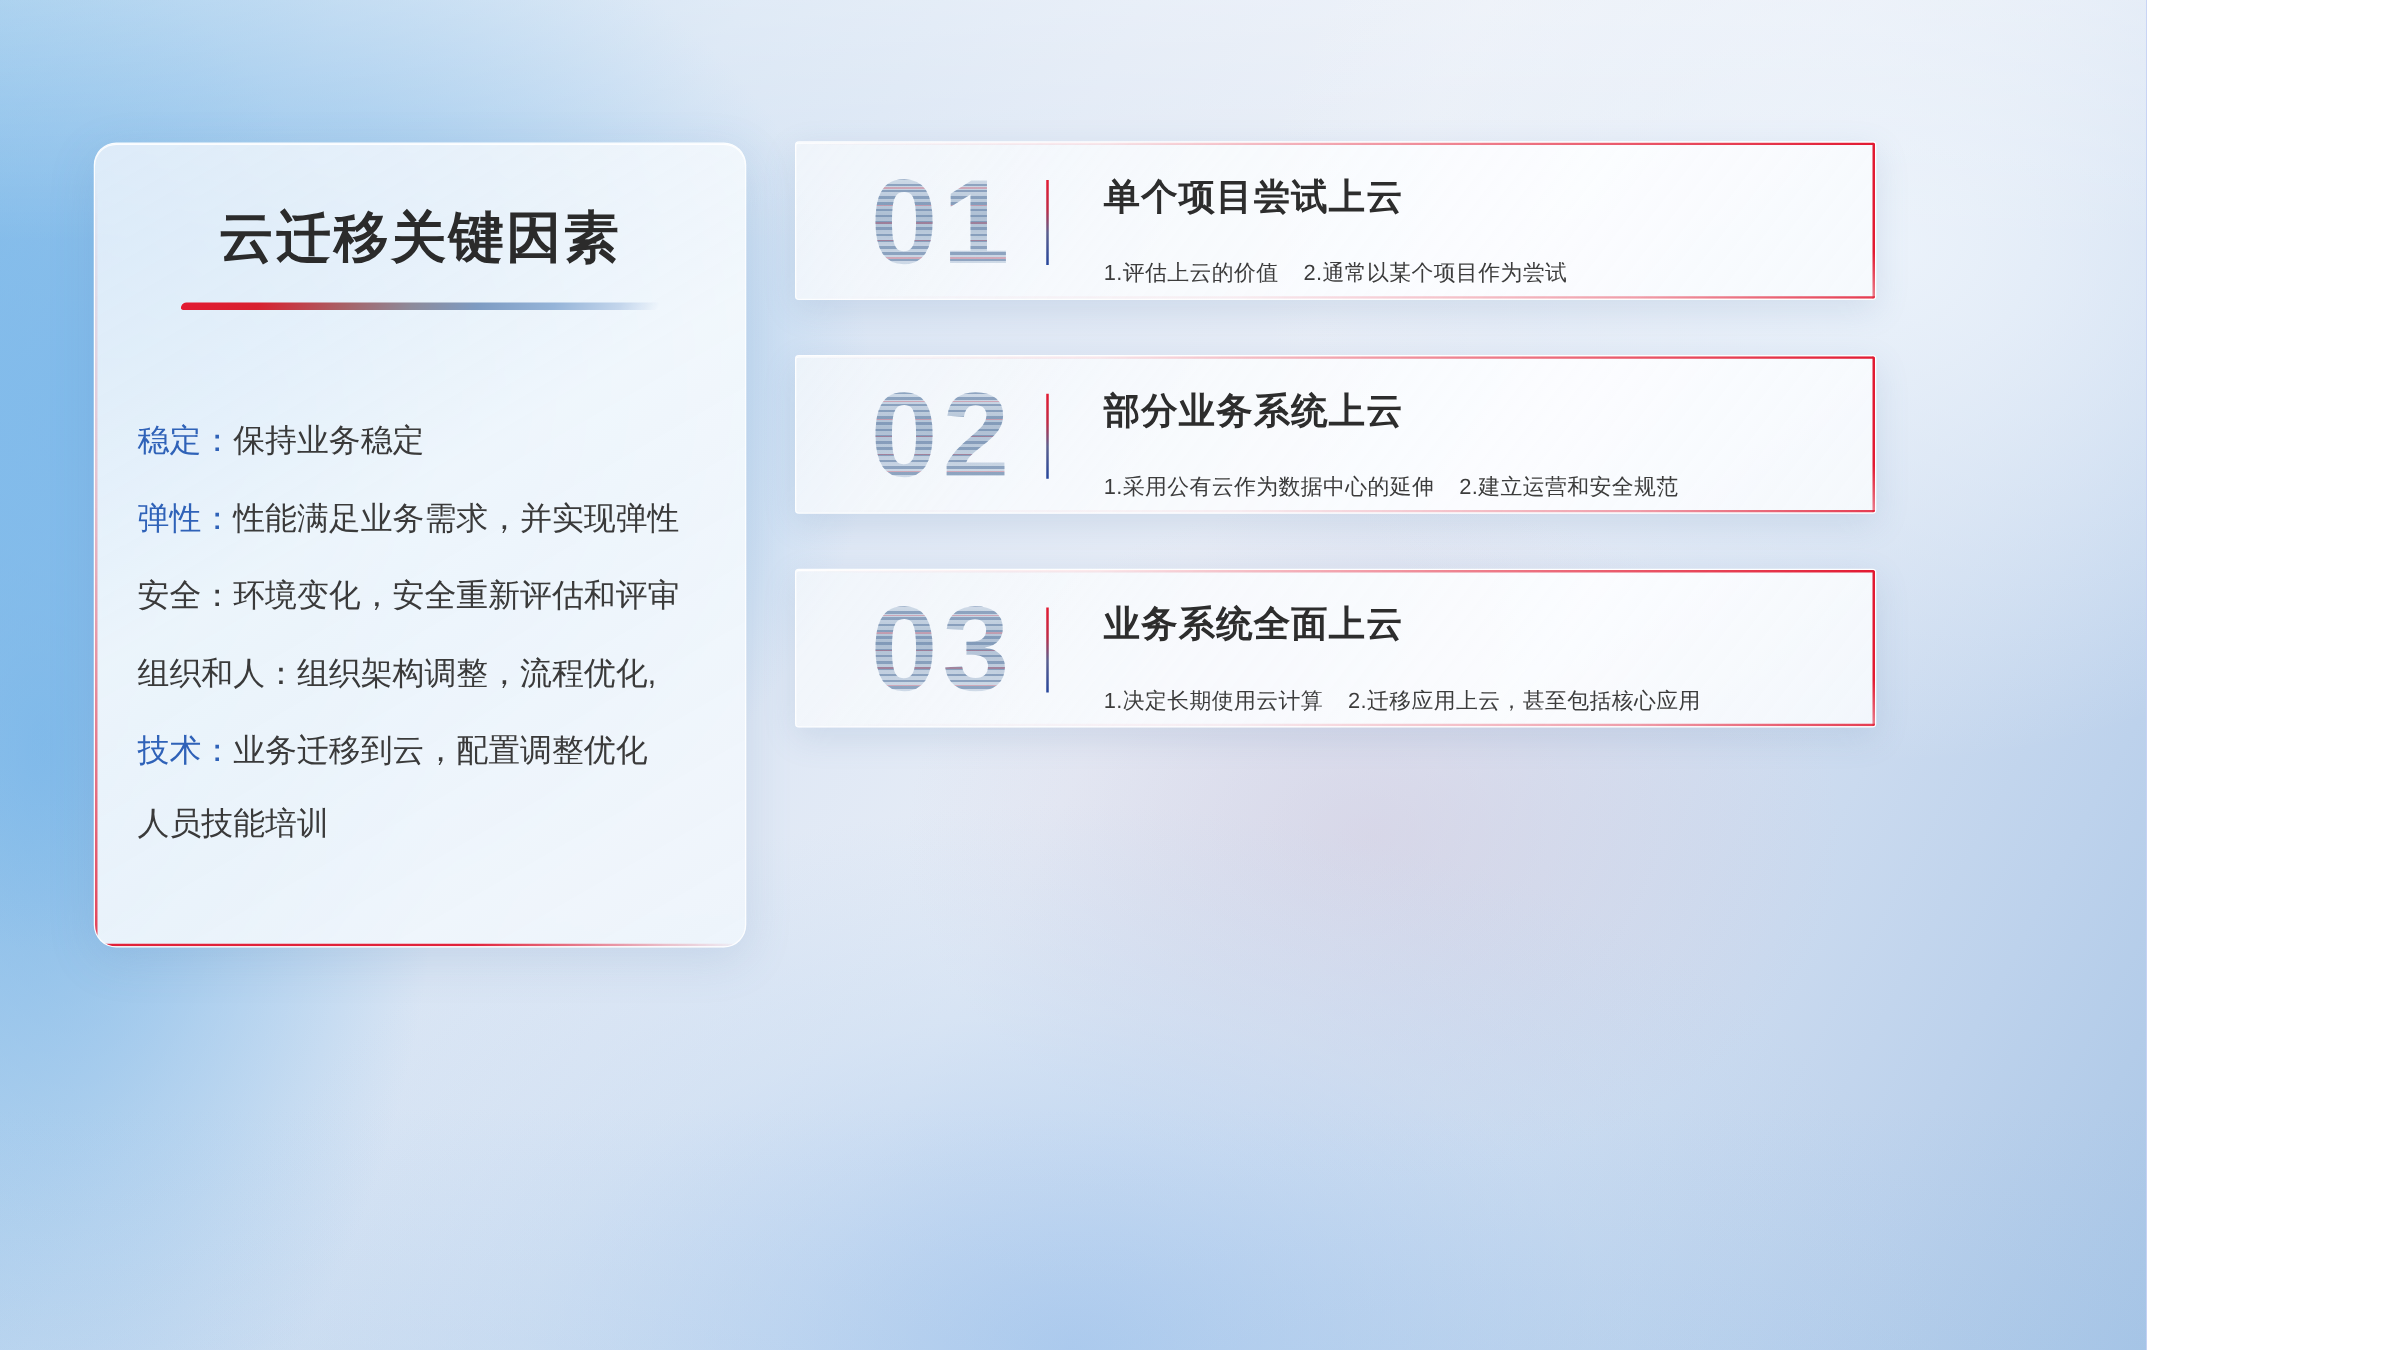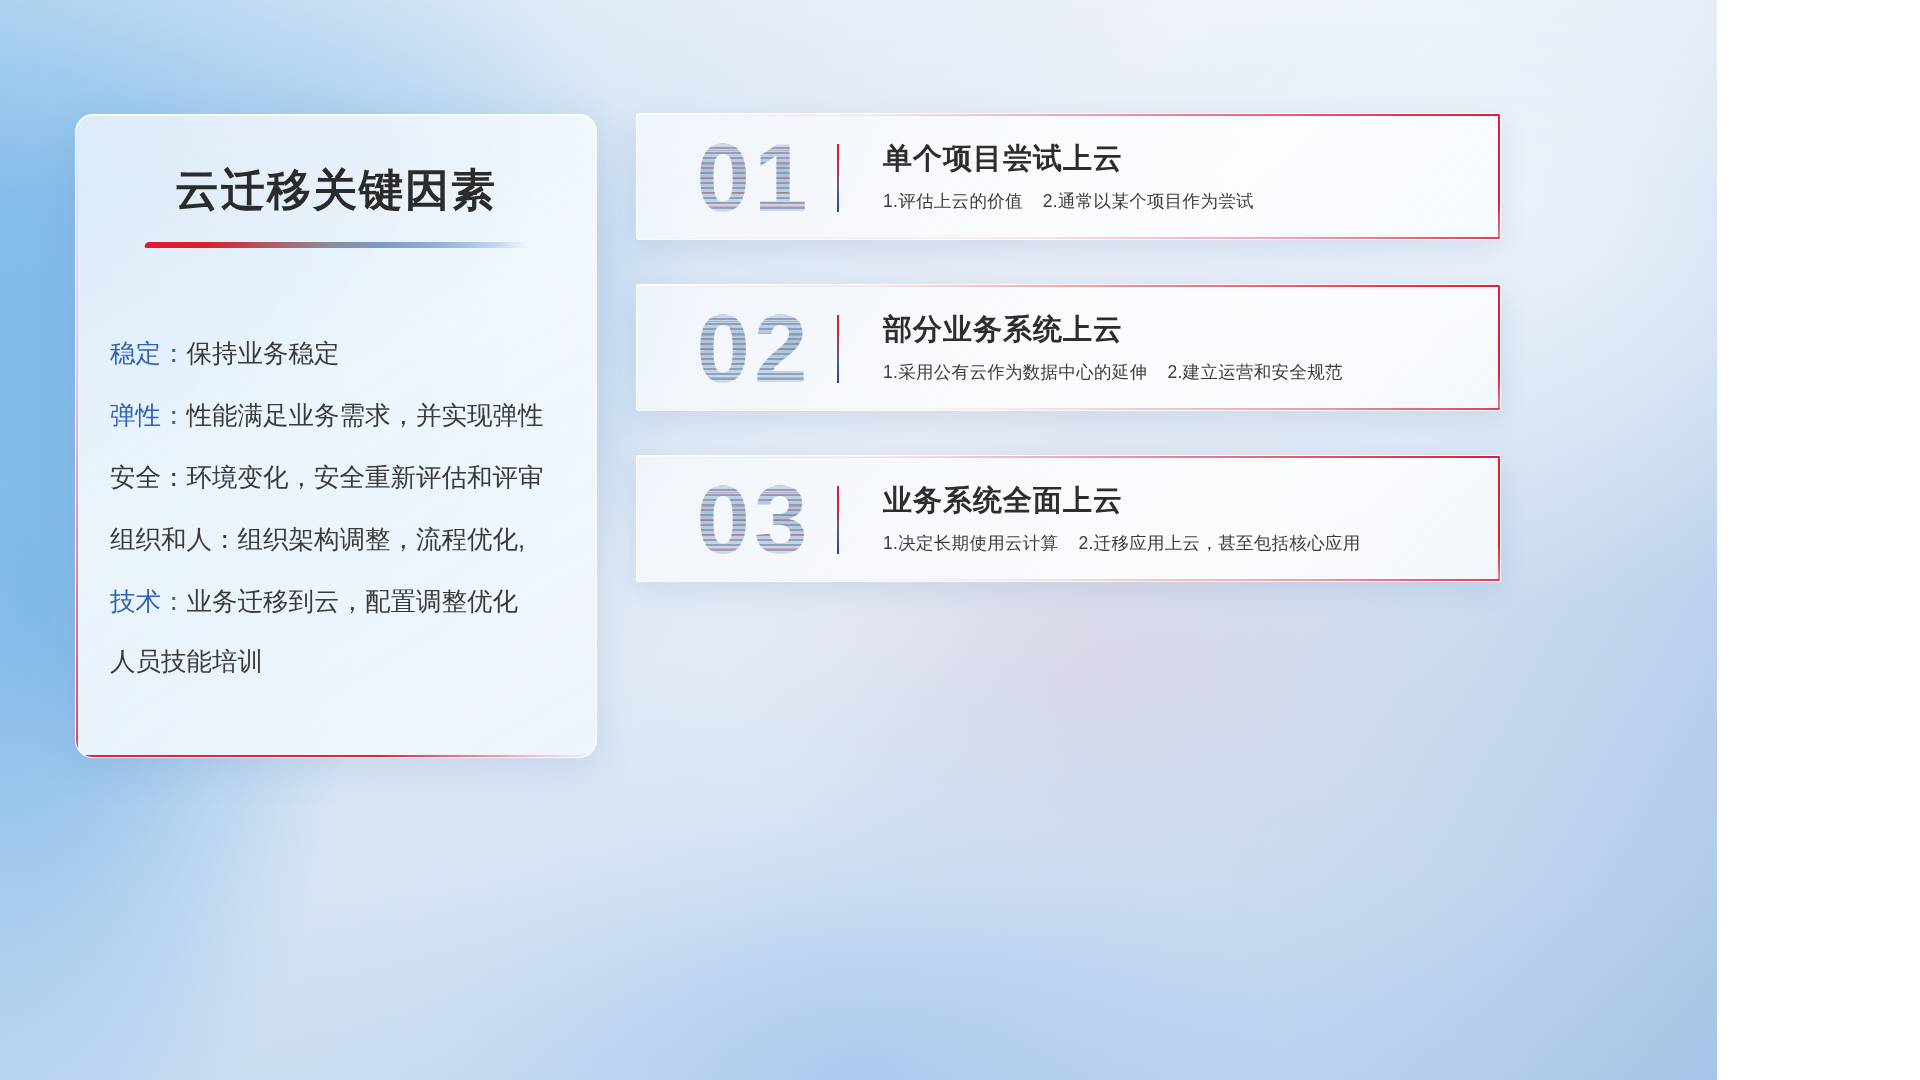--- a/index.html
+++ b/index.html
@@ -100,21 +100,21 @@
   }
   .factor-item{
     font-size:25.5px;
     line-height:62px;
     color:#3a3a3a;
     white-space:nowrap;
   }
   .factor-key{ color:#2f62b8;text-align:center; }
   .factor-key.neutral{ color:#3a3a3a; }
   .factor-val{ color:#3a3a3a; }
-  .factor-item.cont{ margin-top:-2px; }
+  .factor-item.cont{ margin-top:-2px;font-family:Liberation Mono, monospace; }
 
   
   .cards{
     position:absolute;
     left:636px; top:113px;
     width:865px;
   }
   .card{
     position:relative;
     height:127px;
@@ -197,21 +197,21 @@
     left:246px; top:23px; right:26px;
   }
   .card-title{
     font-size:29px;
     font-weight:700;
     color:#2d2d2d;
     letter-spacing:1px;
     line-height:42px;
   }
   .card-desc{
-    margin-top:9px;
+    margin-top:26px;
     font-size:17.5px;
     color:#3c3c3c;
     letter-spacing:.3px;
     line-height:26px;
     white-space:nowrap;
   }
   .desc-gap{ display:inline-block; width:20px; }
 </style>
 </head>
 <body>

